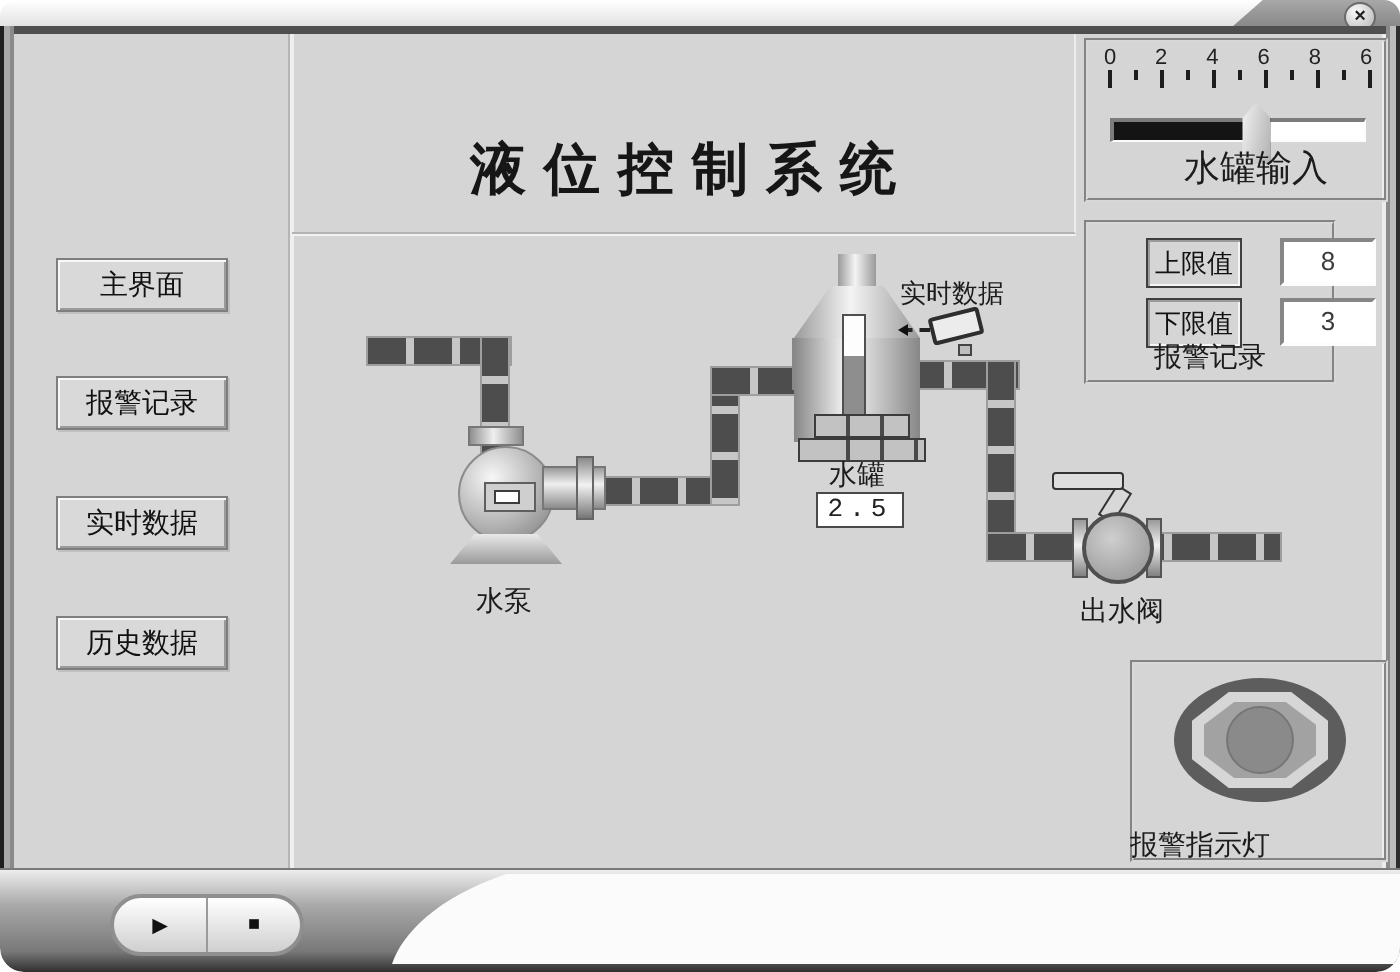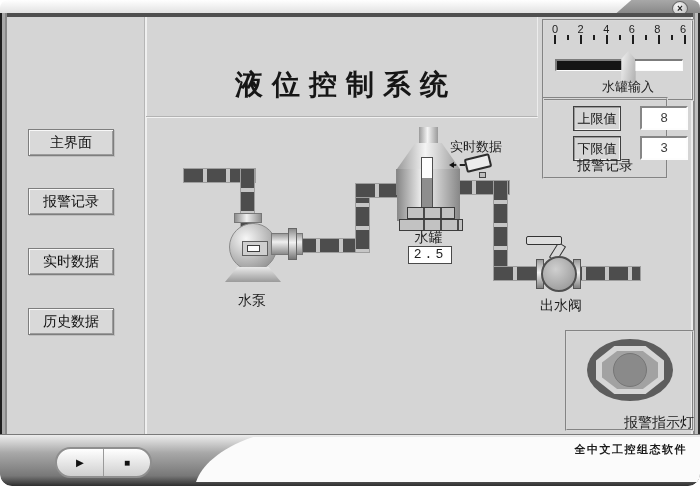--- a/index.html
+++ b/index.html
@@ -52,24 +52,24 @@
   .tick.short { height:5px; }
   .slider-track { position:absolute; left:11px; top:38px; width:128px; height:12px; background:#ffffff;
                   border-top:2px solid #7c7c7c; border-left:2px solid #7c7c7c;
                   border-bottom:1px solid #fcfcfc; border-right:1px solid #fcfcfc; cursor:pointer; }
   .slider-fill { height:100%; background:#141414; }
   .slider-thumb { position:absolute; top:-10px; width:14px; height:31px; transform:translateX(-50%);
                   background:linear-gradient(100deg,#f2f2f2,#b2b2b2);
                   clip-path:polygon(50% 0,100% 26%,100% 100%,0 100%,0 26%);
                   filter:drop-shadow(1px 1px 1px #555); cursor:grab; }
   .slider-caption { position:absolute; left:0; bottom:3px; width:100%; text-align:center;
-                    font-size:13px; color:#1c1c1c;padding-left:20px; }
-
-  
-  .alarm-panel { left:535px; top:80px; width:126px; height:82px; }
+                    font-size:18px; color:#1c1c1c;padding-left:20px; }
+
+  
+  .alarm-panel { left:535px; top:93px; width:126px; height:82px; }
   .limit-label { position:absolute; left:29px; width:48px; height:25px; border:1px solid #3f3f3f;
                  box-shadow:inset 1px 1px 0 #9a9a9a, inset -1px -1px 0 #f5f5f5;
                  font-size:13px; color:#111; text-align:center; line-height:23px; cursor:pointer; }
   .limit-value { position:absolute; left:96px; width:48px; height:24px; background:#fff;
                  border-top:2px solid #868686; border-left:2px solid #868686;
                  border-bottom:2px solid #fdfdfd; border-right:2px solid #fdfdfd;
                  font-size:13px; color:#3c3c3c; text-align:center; line-height:20px; }
   .row-a { top:7px; } .row-b { top:37px; }
   .alarm-caption { position:absolute; left:0; bottom:2px; width:100%; text-align:center;
                    font-size:14px; color:#1c1c1c; }
@@ -159,21 +159,21 @@
   
   .indicator-panel { left:558px; top:313px; width:129px; height:101px; }
   .lamp-ring { position:absolute; left:20px; top:7px; width:86px; height:62px; border-radius:50%;
                background:#5d5d5d; }
   .lamp-oct-outer { position:absolute; left:29px; top:14px; width:68px; height:48px; background:#d6d6d6;
                clip-path:polygon(27% 0,73% 0,100% 30%,100% 70%,73% 100%,27% 100%,0 70%,0 30%); }
   .lamp-oct-inner { position:absolute; left:35px; top:19px; width:56px; height:38px; background:#a2a2a2;
                clip-path:polygon(27% 0,73% 0,100% 30%,100% 70%,73% 100%,27% 100%,0 70%,0 30%); }
   .lamp-core { position:absolute; left:46px; top:21px; width:34px; height:34px; border-radius:50%;
                background:#8a8a8a; border:1px solid #767676; }
-  .indicator-label { position:absolute; left:558px; top:397px; width:129px; text-align:right;
+  .indicator-label { position:absolute; left:558px; top:397px; width:129px; text-align:left;
                      font-size:14px; color:#1c1c1c; }
 
   
   .bottom-bar { position:absolute; left:0; top:434px; width:700px; height:52px;
                 background:linear-gradient(180deg,#ededed 0,#a8a8a8 35%,#787878 80%,#2f2f2f 100%);
                 border-top:1px solid #7a7a7a; border-radius:0 0 12px 12px; overflow:hidden; }
   .swoosh { position:absolute; left:0; top:0; }
   .pill { position:absolute; left:55px; top:12px; width:97px; height:31px; border-radius:16px;
           background:linear-gradient(180deg,#ffffff,#cfcfcf);
           border:2px solid #8f8f8f; display:flex; }
@@ -302,16 +302,15 @@
 
   <div class="bottom-bar">
     <svg class="swoosh" width="700" height="52" viewBox="0 0 700 52">
       <path d="M 253 2 C 218 14 201 32 196 47 L 700 47 L 700 2 Z" fill="#fbfbfb"></path>
     </svg>
     <div class="pill">
       <div class="pill-btn play">►</div>
       <div class="pill-btn stop">■</div>
     </div>
     <div class="brand-block">
-      <div class="brand-sub">全中文工控组态软件</div>
     </div>
   </div>
 </div>
 
 </body></html>

